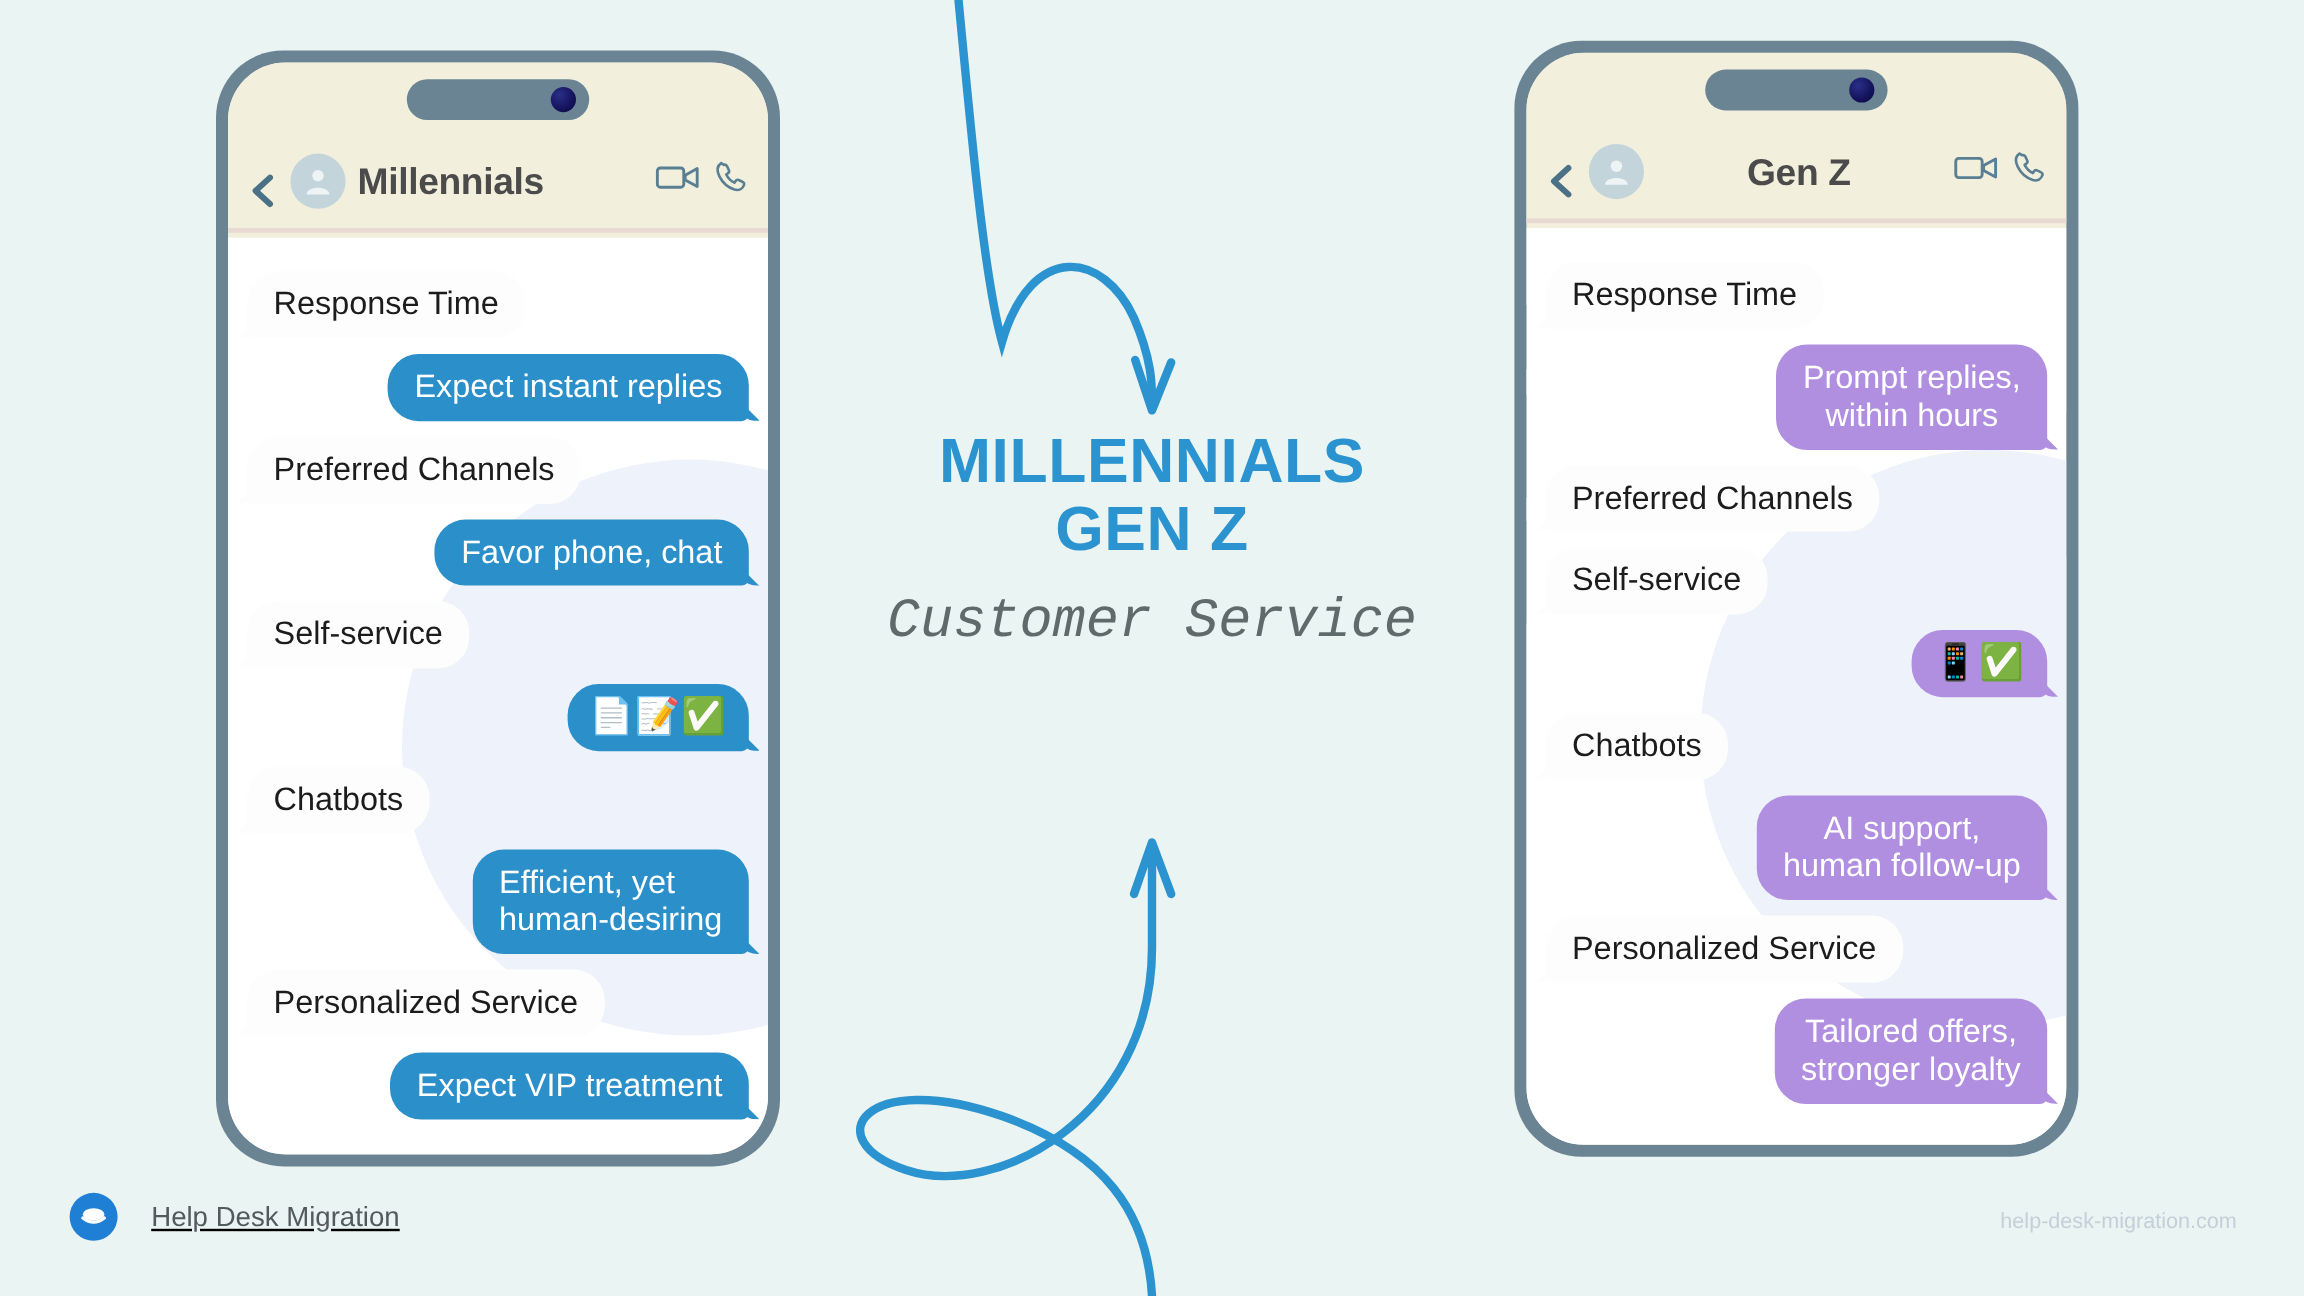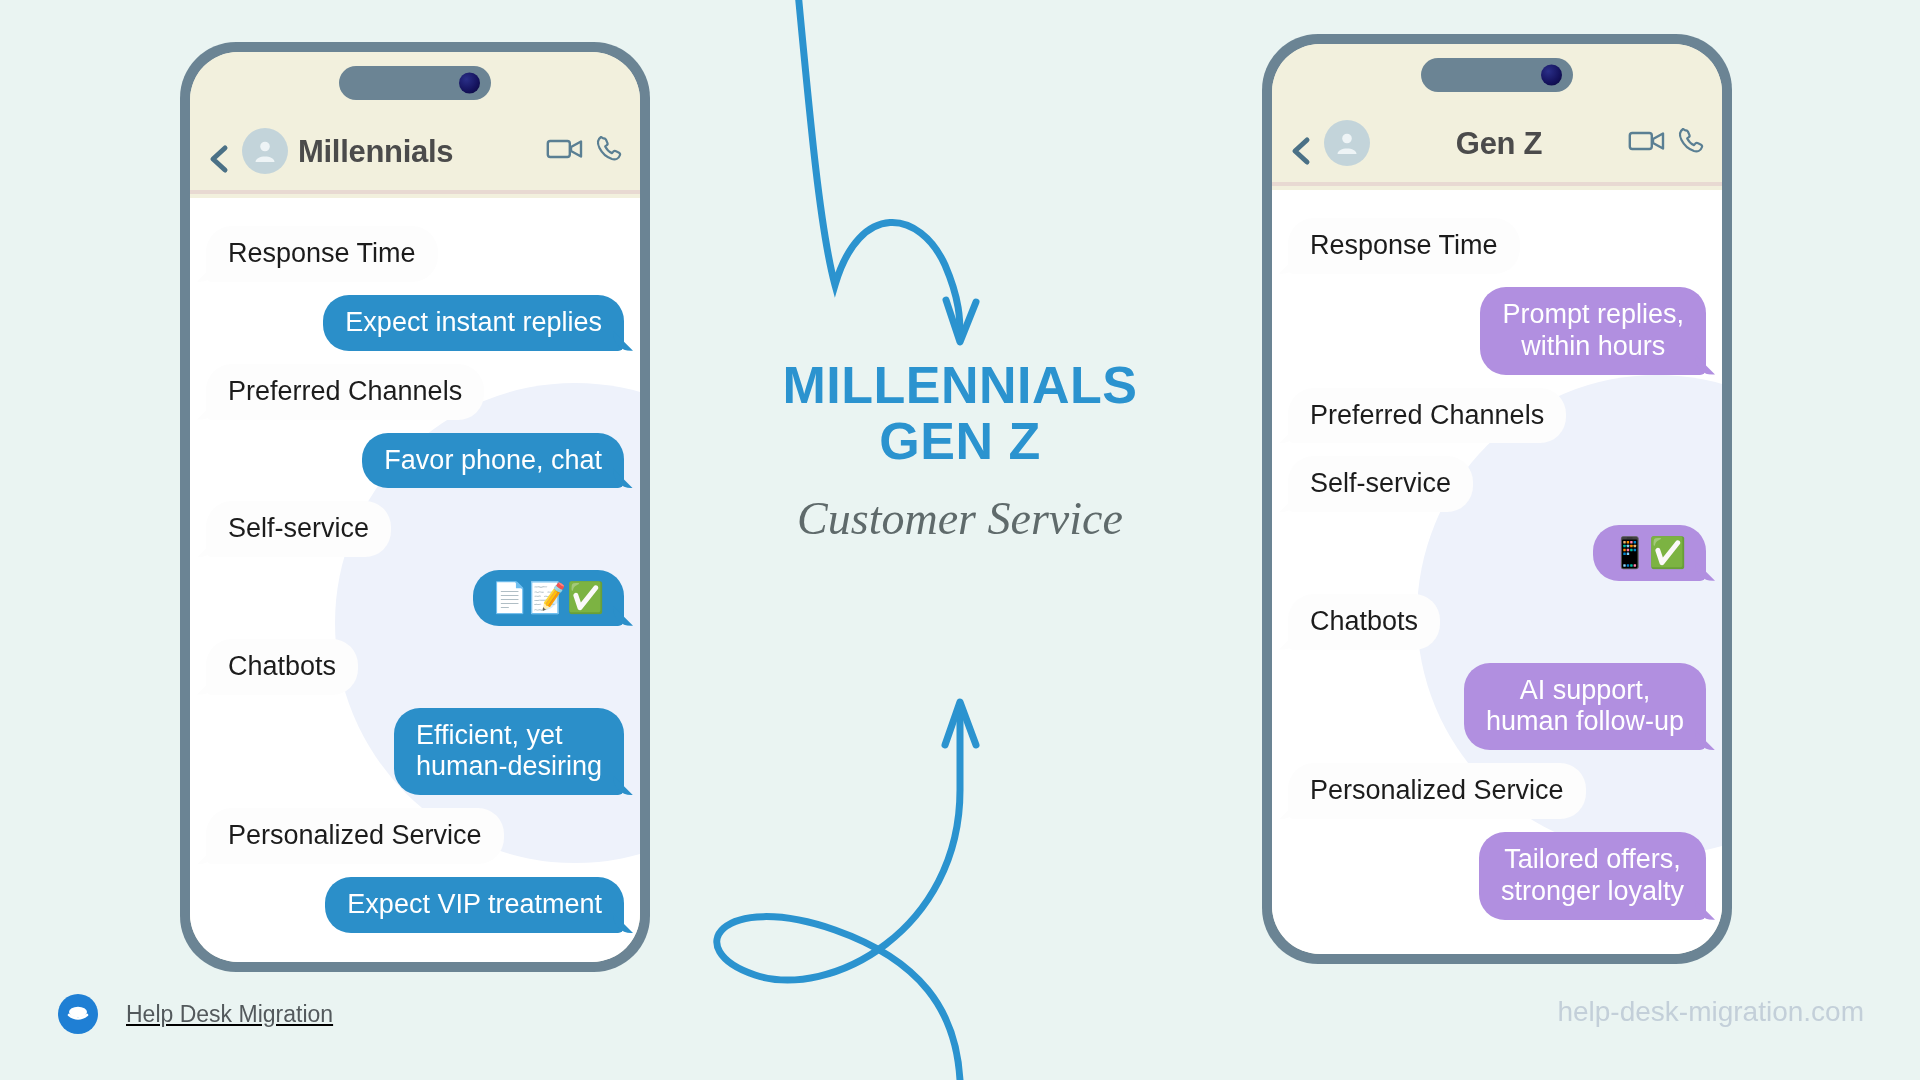--- a/index.html
+++ b/index.html
@@ -164,39 +164,39 @@
     font-weight:bold;
     line-height:1.07;
     letter-spacing:.5px;
   }
   .sub{
     margin-top:20px;
     color:#5f6a6b;
     font-size:46px;
     font-style:italic;
     line-height:1.3;
-    font-family:Liberation Serif, serif;
+    font-family:Liberation Mono, monospace;
     font-weight:300;
   }
   .arrows{ position:absolute; inset:0; }
 
   
   .footer-logo{
     position:absolute; left:58px; bottom:46px;
     display:flex; align-items:center; gap:28px;text-decoration:underline;
   }
   .logo-mark{
     width:40px; height:40px; border-radius:50%;
     background:#1f7fd4;
     display:flex; align-items:center; justify-content:center;
   }
   .logo-text{ font-size:23px; color:#53595c; }
   .footer-url{
     position:absolute; right:56px; bottom:52px;
-    font-size:28px; color:#c3cfd9;
+    font-size:18px; color:#c3cfd9;
   }
 </style>
 </head>
 <body>
 
 <div class="center">
   <svg class="arrows" width="600" height="1080" viewBox="0 0 600 1080">
 
     <path d="M 135 -40 C 150 120 160 230 175 285 C 200 200 260 210 285 265 C 300 300 300 320 300 335" fill="none" stroke="#2b93cf" stroke-width="7" stroke-linecap="round"></path>
     <path d="M 286 300 L 300 342 L 316 302" fill="none" stroke="#2b93cf" stroke-width="7" stroke-linecap="round" stroke-linejoin="round"></path>

